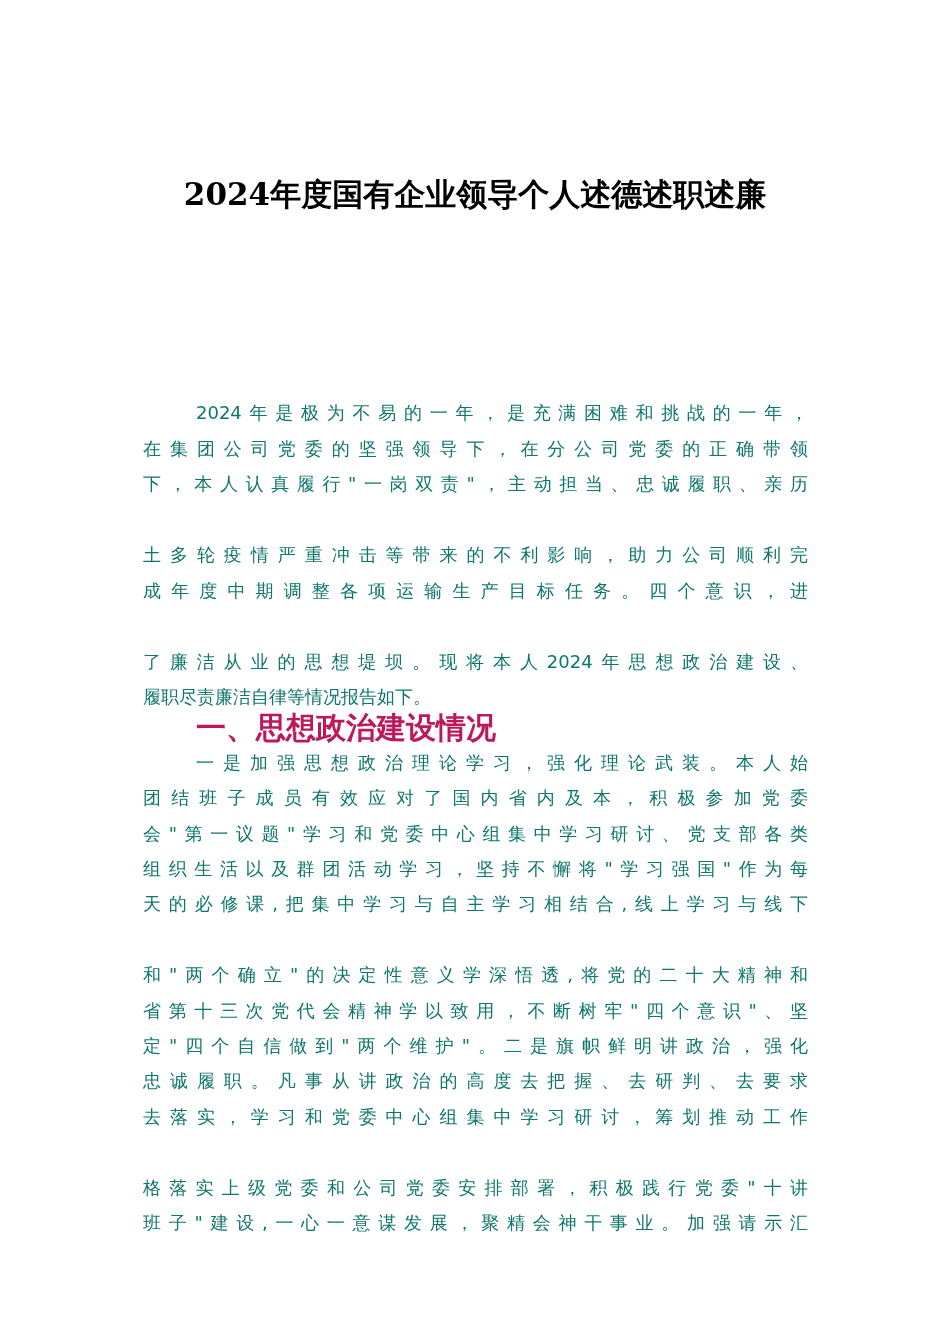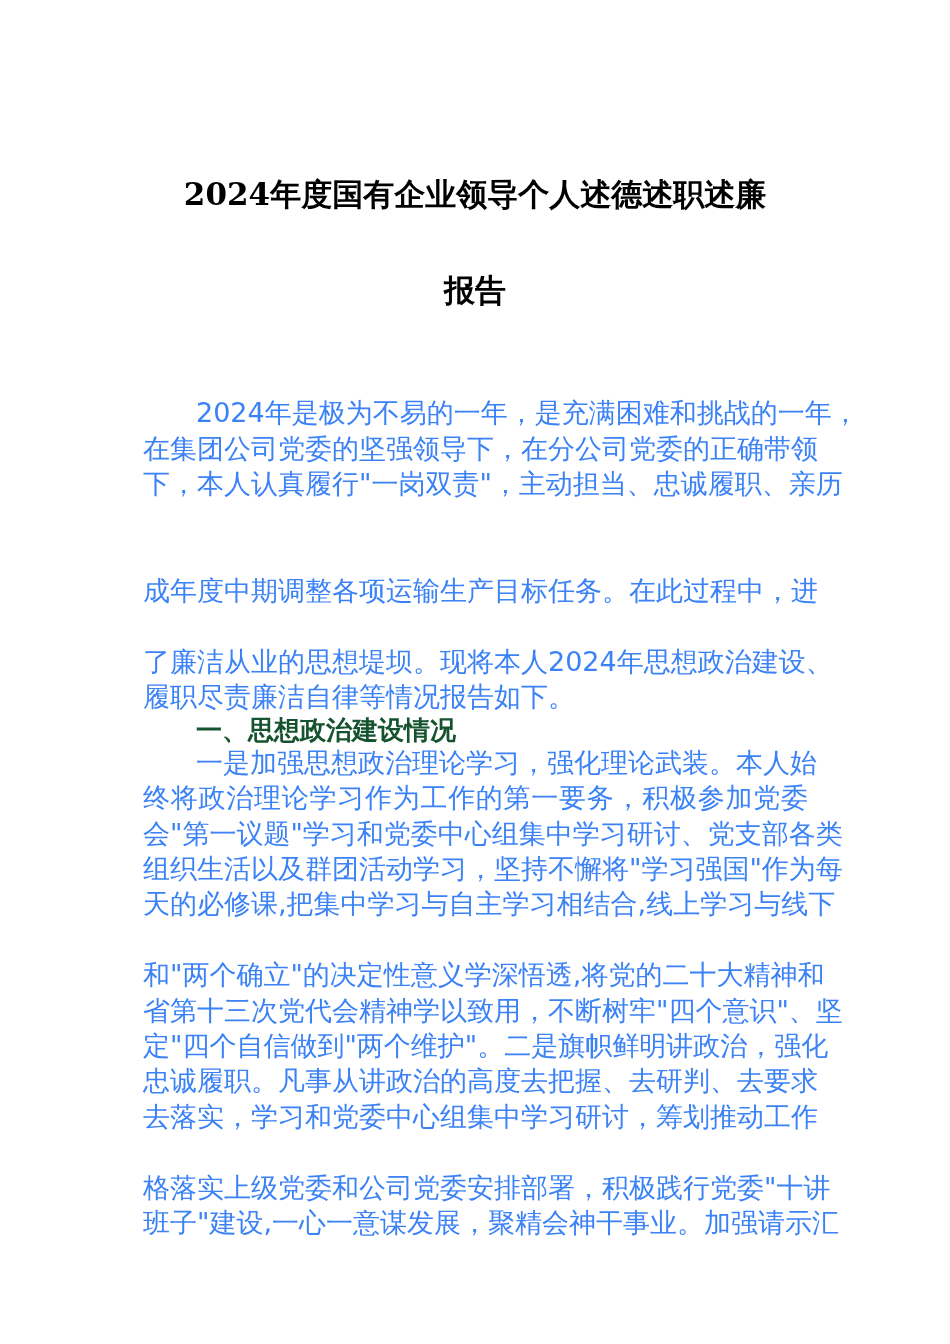--- a/index.html
+++ b/index.html
@@ -33,61 +33,61 @@
       white-space: nowrap;
       letter-spacing: 0px;
     }
     .title-line.t1 { top: 174px; }
     .title-line.t2 { top: 270px; }
 
     .body-line {
       position: absolute;
       left: 143px;
       width: 665px;
-      font-size: 27px;
+      font-size: 18px;
       line-height: 30px;
       white-space: nowrap;
       text-align: justify;
       text-align-last: justify;
       font-family: "DejaVu Sans", "Liberation Sans", sans-serif;
       font-weight: normal;
-      color: #3b82f6;
+      color: #0f766e;
     }
     .body-line.indent { left: 196px; width: 612px; }
     .body-line.last { text-align-last: left; }
     .heading-line {
       position: absolute;
       left: 196px;
-      font-size: 26px;
+      font-size: 30px;
       line-height: 30px;
       white-space: nowrap;
-      font-family: Liberation Sans, sans-serif;
+      font-family: Liberation Mono, monospace;
       font-weight: bold;
-      color: #14532d;
+      color: #be185d;
     }
   </style>
 </head>
 <body>
 
 <div class="page">
 
   <div class="title-line t1">2024年度国有企业领导个人述德述职述廉</div>
-  <div class="title-line t2">报告</div>
 
   <div class="body-line indent" style="top:398px">2024年是极为不易的一年，是充满困难和挑战的一年，</div>
   <div class="body-line" style="top:434px">在集团公司党委的坚强领导下，在分公司党委的正确带领</div>
   <div class="body-line" style="top:469px">下，本人认真履行"一岗双责"，主动担当、忠诚履职、亲历</div>
-  <div class="body-line" style="top:576px">成年度中期调整各项运输生产目标任务。在此过程中，进</div>
+  <div class="body-line" style="top:540px">土多轮疫情严重冲击等带来的不利影响，助力公司顺利完</div>
+  <div class="body-line" style="top:576px">成年度中期调整各项运输生产目标任务。四个意识，进</div>
   <div class="body-line" style="top:647px">了廉洁从业的思想堤坝。现将本人2024年思想政治建设、</div>
   <div class="body-line last" style="top:682px">履职尽责廉洁自律等情况报告如下。</div>
 
   <div class="heading-line" style="top:715px">一、思想政治建设情况</div>
 
   <div class="body-line indent" style="top:748px">一是加强思想政治理论学习，强化理论武装。本人始</div>
-  <div class="body-line" style="top:783px">终将政治理论学习作为工作的第一要务，积极参加党委</div>
+  <div class="body-line" style="top:783px">团结班子成员有效应对了国内省内及本，积极参加党委</div>
   <div class="body-line" style="top:819px">会"第一议题"学习和党委中心组集中学习研讨、党支部各类</div>
   <div class="body-line" style="top:854px">组织生活以及群团活动学习，坚持不懈将"学习强国"作为每</div>
   <div class="body-line" style="top:889px">天的必修课,把集中学习与自主学习相结合,线上学习与线下</div>
   <div class="body-line" style="top:960px">和"两个确立"的决定性意义学深悟透,将党的二十大精神和</div>
   <div class="body-line" style="top:996px">省第十三次党代会精神学以致用，不断树牢"四个意识"、坚</div>
   <div class="body-line" style="top:1031px">定"四个自信做到"两个维护"。二是旗帜鲜明讲政治，强化</div>
   <div class="body-line" style="top:1066px">忠诚履职。凡事从讲政治的高度去把握、去研判、去要求</div>
   <div class="body-line" style="top:1102px">去落实，学习和党委中心组集中学习研讨，筹划推动工作</div>
   <div class="body-line" style="top:1173px">格落实上级党委和公司党委安排部署，积极践行党委"十讲</div>
   <div class="body-line" style="top:1208px">班子"建设,一心一意谋发展，聚精会神干事业。加强请示汇</div>

